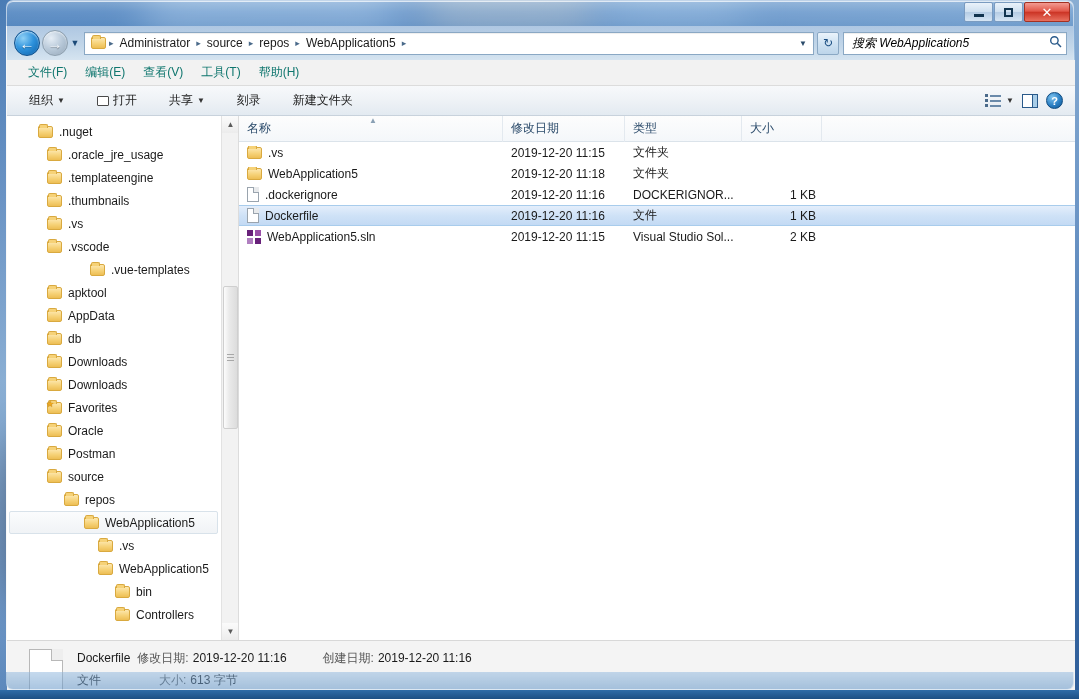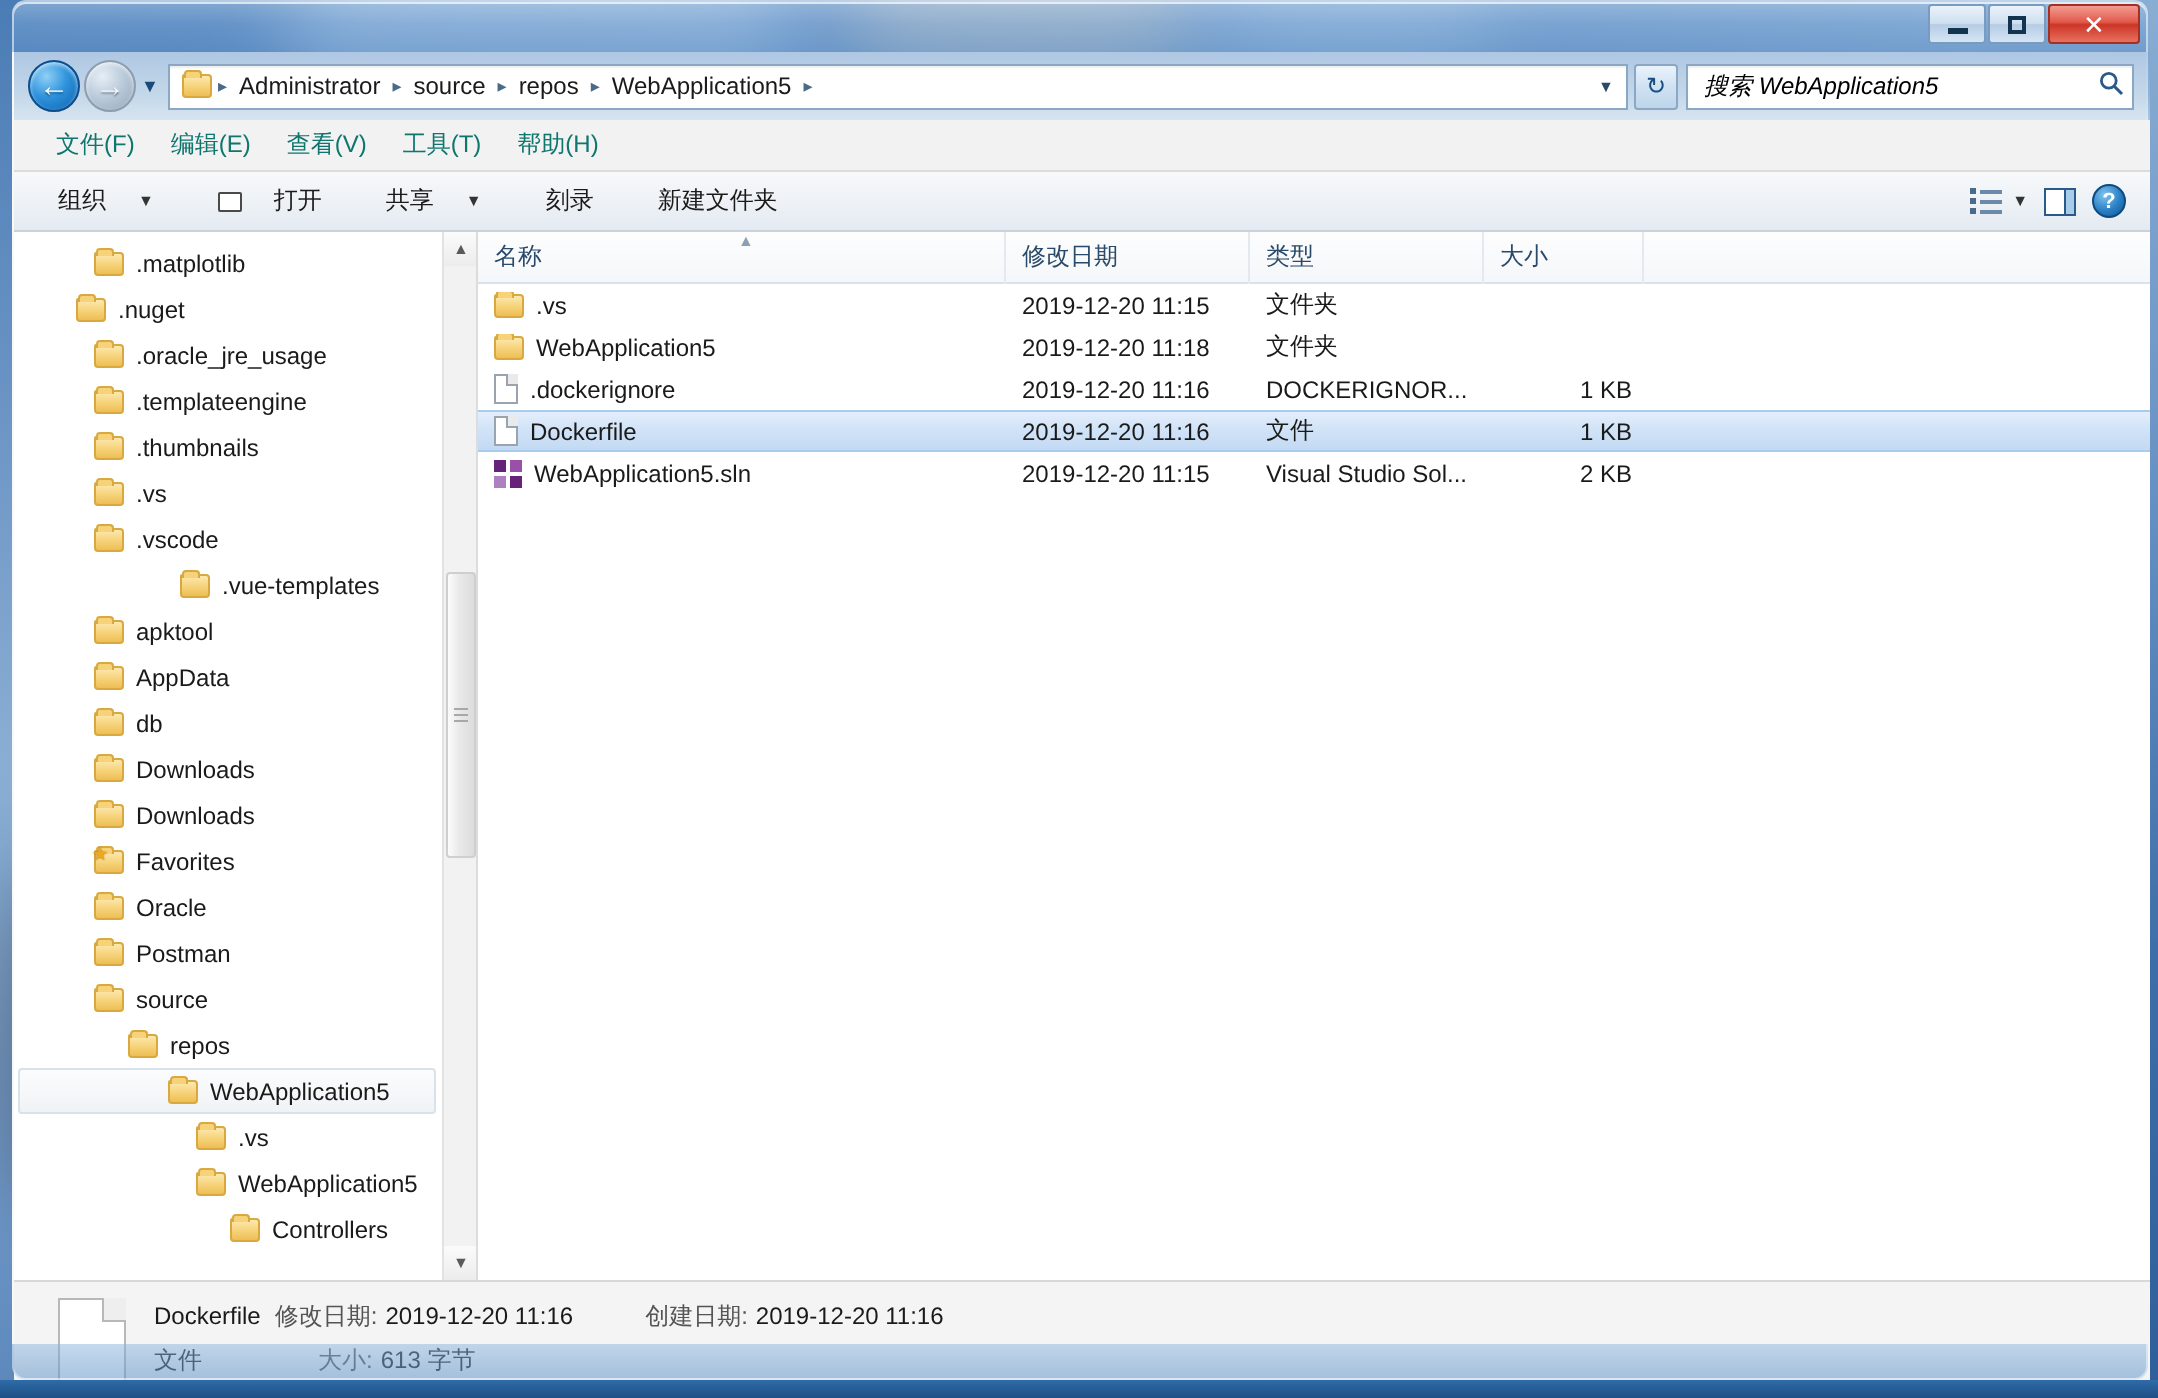--- a/index.html
+++ b/index.html
@@ -117,21 +117,21 @@
   }
   .menuitem { font-size:12px; color:#0f766e; padding:3px 9px; }
 
   
   #cmdbar {
     position:absolute; left:0; top:60px; width:1068px; height:30px;
     background: linear-gradient(180deg,#f7f9fb 0%,#eef2f6 50%,#e3eaf1 100%);
     border-bottom:1px solid #c8d2dc;
     display:flex; align-items:center; padding-left:14px;
   }
-  .cmditem { font-size:12px; color:#1a1a1a; padding:4px 8px; display:flex; align-items:center; gap:16px; white-space:nowrap; }
+  .cmditem { font-size:12px; color:#1a1a1a; padding:4px 8px; display:flex; align-items:center; gap:4px; white-space:nowrap; }
   .caret { font-size:8px; color:#333; }
   .openicon { width:12px; height:10px; border:1.5px solid #4a4a4a; border-radius:1px; background:#fff; display:inline-block; }
   #cmdright { margin-left:auto; display:flex; align-items:center; gap:8px; padding-right:12px; }
   #viewicon { display:flex; flex-direction:column; gap:2px; }
   .vrow { display:flex; align-items:center; gap:2px; }
   .vdot { width:3px; height:3px; background:#4a6a8a; }
   .vline { width:11px; height:2px; background:#6a8aaa; }
   #panebtn { width:16px; height:14px; border:1.5px solid #2a5a8a; display:flex; }
   #panebtn .pl { flex:1; background:#fff; }
   #panebtn .pr { width:5px; background:#a8cde8; border-left:1.5px solid #2a5a8a; }
@@ -373,24 +373,20 @@
         <div id="helpbtn">
           <span>?</span>
         </div>
       </div>
     </div>
 
     <div id="bodysplit">
 
       <div id="sidebar">
         <div id="treelist">
-            <div class="treeitem" style="padding-left: 40px;">
-              <span class="folder"></span>
-              <span>.matplotlib</span>
-            </div>
             <div class="treeitem" style="padding-left: 31px;">
               <span class="folder"></span>
               <span>.nuget</span>
             </div>
             <div class="treeitem" style="padding-left: 40px;">
               <span class="folder"></span>
               <span>.oracle_jre_usage</span>
             </div>
             <div class="treeitem" style="padding-left: 40px;">
               <span class="folder"></span>
@@ -456,20 +452,24 @@
               <span class="folder"></span>
               <span>WebApplication5</span>
             </div>
             <div class="treeitem" style="padding-left: 91px;">
               <span class="folder"></span>
               <span>.vs</span>
             </div>
             <div class="treeitem" style="padding-left: 91px;">
               <span class="folder"></span>
               <span>WebApplication5</span>
+            </div>
+            <div class="treeitem" style="padding-left: 108px;">
+              <span class="folder"></span>
+              <span>bin</span>
             </div>
             <div class="treeitem" style="padding-left: 108px;">
               <span class="folder"></span>
               <span>Controllers</span>
             </div>
           </div>
         <div id="sbscroll">
           <div class="sbarrow">
             <span>▲</span>
           </div>

